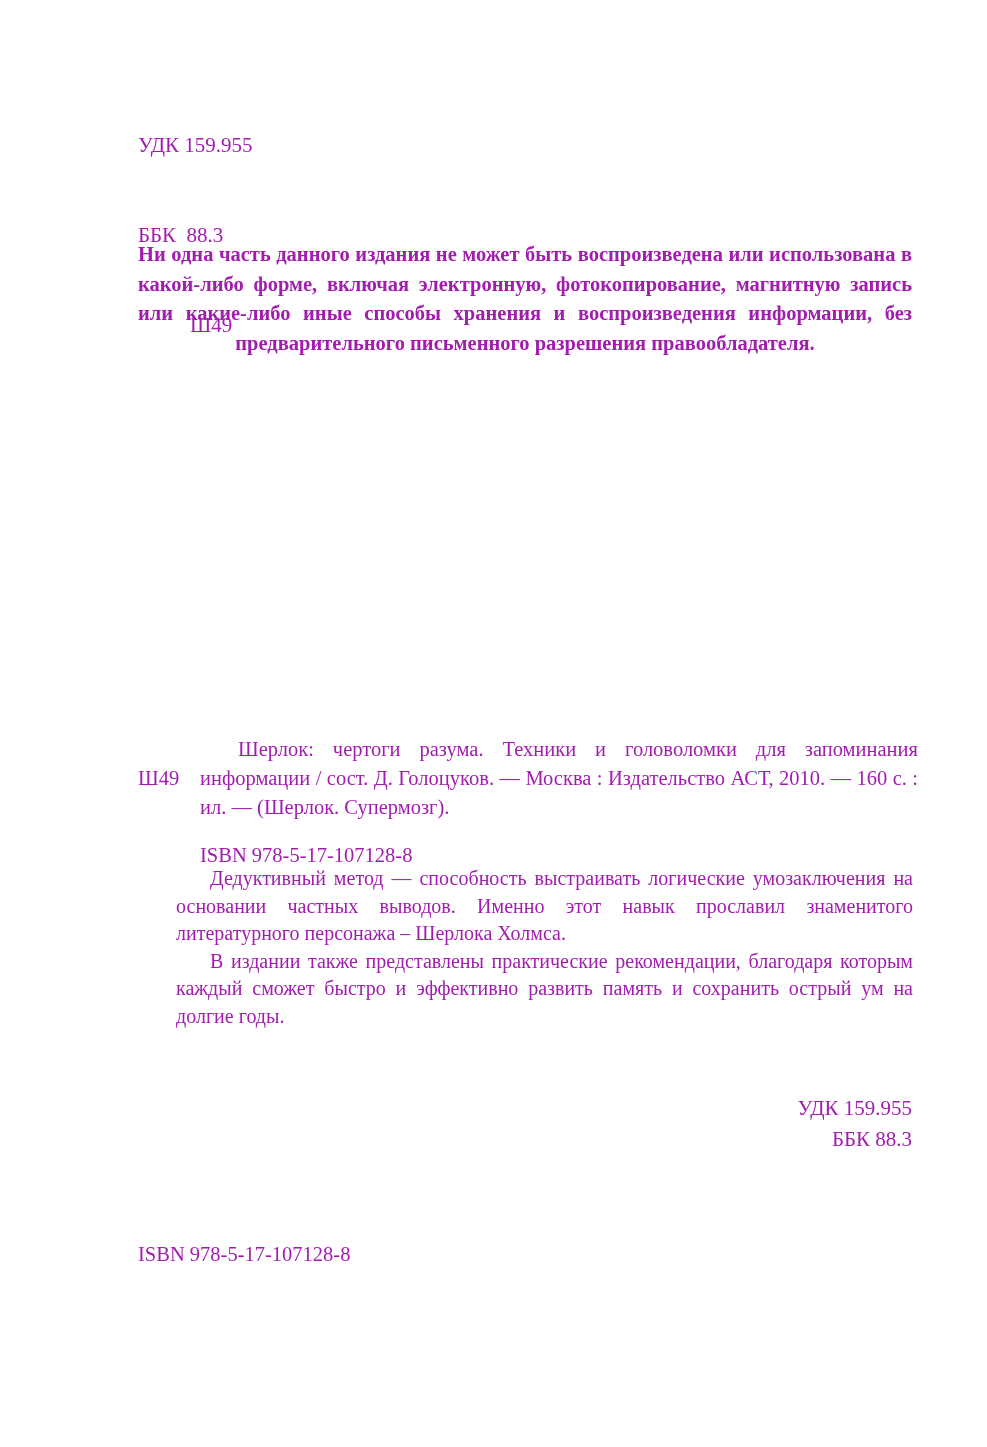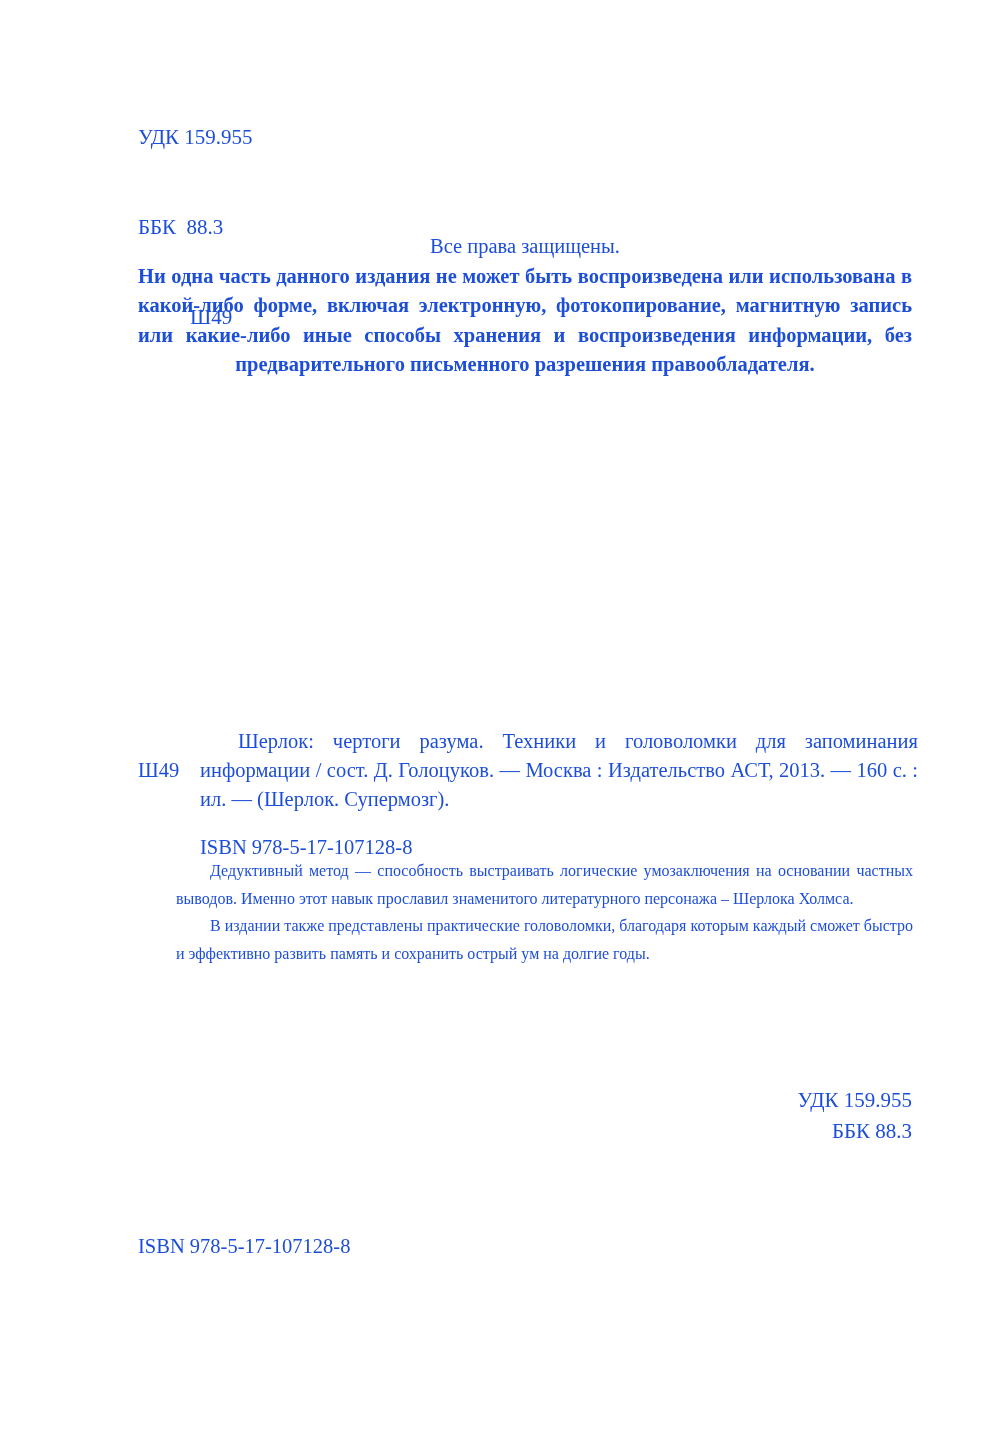--- a/index.html
+++ b/index.html
@@ -6,24 +6,25 @@
   html, body {
     margin: 0;
     padding: 0;
     background: #ffffff;
   }
   .page {
     position: relative;
     width: 987px;
     height: 1327px;
     background: #ffffff;
-    color: #1d4ed8;
+    color: #a21caf;
     font-family: "Liberation Serif", "DejaVu Serif", serif;
     overflow: hidden;
     box-sizing: border-box;
+    margin-top: 8px;
   }
 
   
   .classification {
     position: absolute;
     left: 138px;
     top: 62px;
     font-size: 21px;
     line-height: 30px;
     white-space: pre;
@@ -86,21 +87,21 @@
     font-size: 20.5px;
     line-height: 29px;
   }
 
   
   .annotation {
     position: absolute;
     left: 176px;
     top: 857px;
     width: 737px;
-    font-size: 16px;
+    font-size: 20px;
     line-height: 27.5px;
   }
   .annotation p {
     margin: 0;
     text-indent: 34px;
     text-align: justify;
     text-align-last: left;
   }
 
   
@@ -141,33 +142,32 @@
 
 <div class="page">
 
   <div class="classification">
     <span class="code-line">УДК 159.955</span>
     <span class="code-line">ББК  88.3</span>
     <span class="code-line indent">Ш49</span>
   </div>
 
   <div class="rights">
-    <span class="rights-head">Все права защищены.</span>
     <span class="rights-body">Ни одна часть данного издания не может быть воспроизведена или ис­пользована в какой-либо форме, включая электронную, фотокопиро­вание, магнитную запись или какие-либо иные способы хранения и воспроизведения информации, без предварительного письменного раз­решения правообладателя.</span>
   </div>
 
   <div class="biblio">
     <div class="biblio-marker">Ш49</div>
-    <div class="biblio-text">Шерлок: чертоги разума. Техники и головоломки для запоми­нания информации / сост. Д. Голоцуков. — Москва : Издательство АСТ, 2013. — 160 с. : ил. — (Шерлок. Супермозг).</div>
+    <div class="biblio-text">Шерлок: чертоги разума. Техники и головоломки для запоми­нания информации / сост. Д. Голоцуков. — Москва : Издательство АСТ, 2010. — 160 с. : ил. — (Шерлок. Супермозг).</div>
     <div class="isbn-inner">ISBN 978-5-17-107128-8</div>
   </div>
 
   <div class="annotation">
     <p>Дедуктивный метод — способность выстраивать логические умозаклю­чения на основании частных выводов. Именно этот навык прославил зна­менитого литературного персонажа – Шерлока Холмса.</p>
-    <p>В издании также представлены практические головоломки, благодаря которым каждый сможет быстро и эффективно развить память и сохра­нить острый ум на долгие годы.</p>
+    <p>В издании также представлены практические рекомендации, благодаря которым каждый сможет быстро и эффективно развить память и сохра­нить острый ум на долгие годы.</p>
   </div>
 
   <div class="classification-bottom">
     <span>УДК 159.955</span>
     <span>ББК 88.3</span>
   </div>
 
   <div class="isbn-footer">ISBN 978-5-17-107128-8</div>
 
 

